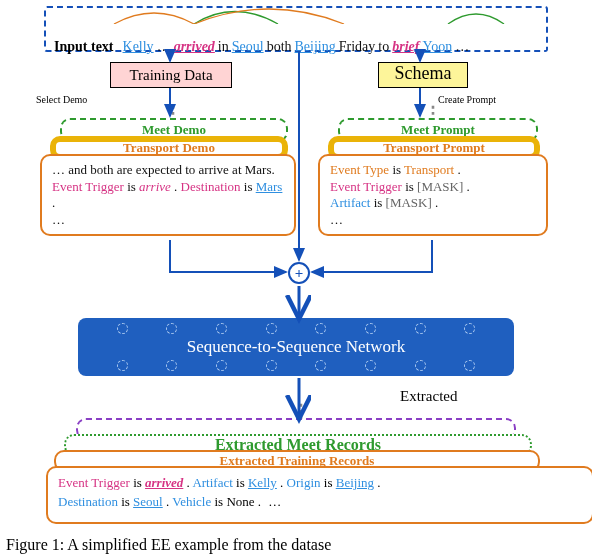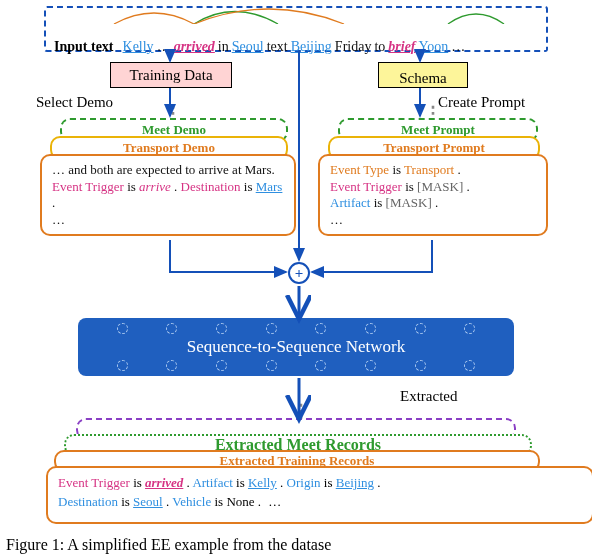--- a/index.html
+++ b/index.html
@@ -45,43 +45,43 @@
     position:absolute; left:110px; top:62px;
     width:122px; height:26px;
     border:1.5px solid #000; background:#ffd4d4;
     display:flex; align-items:center; justify-content:center;
     font-size:15px;
   }
   .sc-box {
     position:absolute; left:378px; top:62px;
     width:90px; height:26px;
     border:1.5px solid #000; background:#fdf59a;
-    display:flex; align-items:flex-end; justify-content:center;
-    font-size:15px;
-  }
-
-  .side-label { position:absolute; font-size:15px; }
+    display:flex; align-items:flex-start; justify-content:center;
+    font-size:18px;
+  }
+
+  .side-label { position:absolute; font-size:10px; }
   .sel-demo { left:36px; top:94px; }
   .create-prompt { left:438px; top:94px; }
 
   
   .stack { position:absolute; }
   .stack-left { left:40px; top:118px; width:258px; height:120px; }
   .stack-right { left:318px; top:118px; width:232px; height:120px; }
 
   .card {
     position:absolute; border-radius:10px; background:#fff;
     padding:6px 10px; font-size:13px;
   }
   .card-back-green {
     border:2px dashed #2e9a2e; left:20px; top:0; width:228px; height:24px;
     color:#2e9a2e; font-weight:bold; display:flex; align-items:center; justify-content:center;
   }
   .card-mid-orange-hdr {
-    border:2px solid #eab308; left:10px; top:18px; width:238px; height:24px;
+    border:6px solid #eab308; left:10px; top:18px; width:238px; height:24px;
     color:#e07b1f; font-weight:bold; display:flex; align-items:center; justify-content:center;
   }
   .card-front {
     border:2px solid #e07b1f; left:0; top:36px; width:256px; height:82px;
     color:#111; line-height:1.28;
   }
   .stack-right .card-back-green { width:200px; left:20px; }
   .stack-right .card-mid-orange-hdr { width:212px; left:10px; }
   .stack-right .card-front { width:230px; left:0; }
 
@@ -168,21 +168,21 @@
   </svg>
 
   <div class="inputbox">
     <div class="input-line">
       <span class="lbl-input">Input text</span>
       <span class="w-kelly">Kelly</span>
       <span class="plain">…</span>
       <span class="w-arrived">arrived</span>
       <span class="plain">in</span>
       <span class="w-seoul">Seoul</span>
-      <span class="plain">text</span>
+      <span class="plain">both</span>
       <span class="w-beijing">Beijing</span>
       <span class="plain">Friday</span>
       <span class="plain">to</span>
       <span class="w-brief">brief</span>
       <span class="w-yoon">Yoon</span>
       <span class="plain">…</span>
     </div>
   </div>
 
   <div class="td-box">

